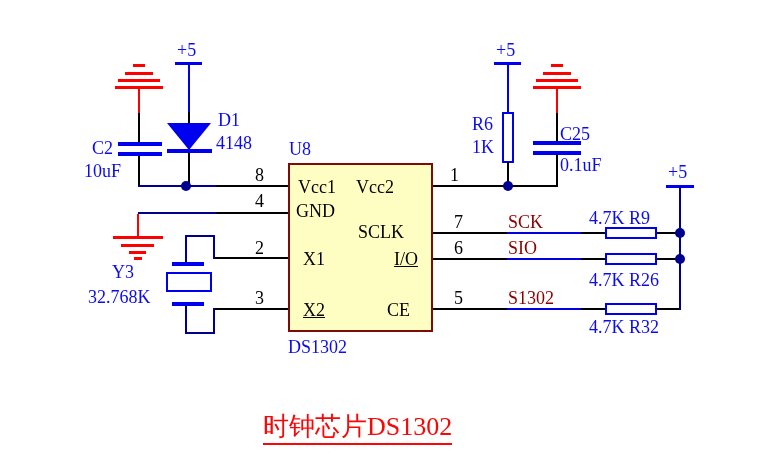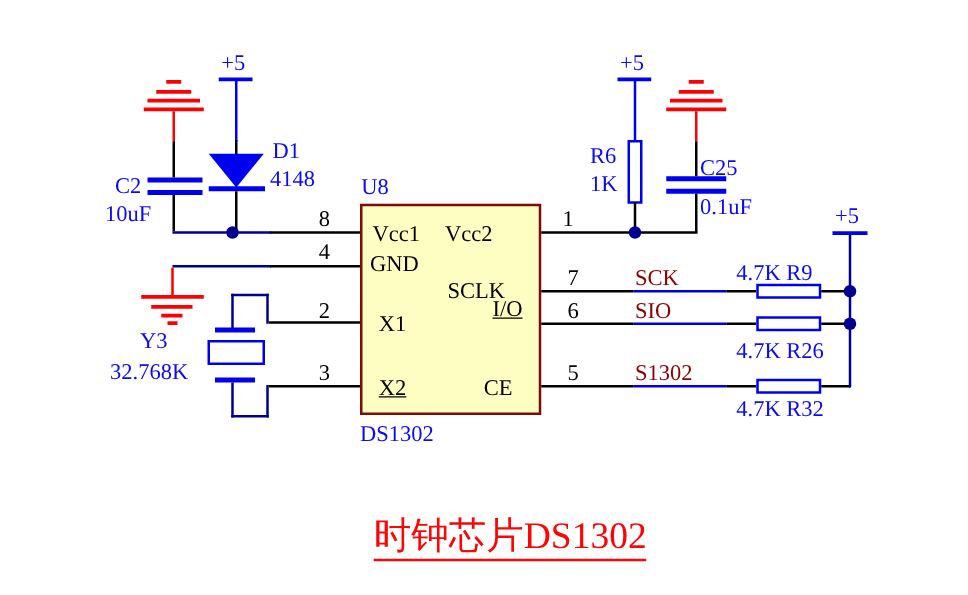--- a/index.html
+++ b/index.html
@@ -23,22 +23,22 @@
   .tri{position:absolute;width:0;height:0;border-left:22px solid transparent;
        border-right:22px solid transparent;border-top:27px solid #0000f0;}
   
   .chip{position:absolute;left:288px;top:163px;width:145px;height:169px;
         background:#fffec2;border:2px solid #7d0b06;box-sizing:border-box;}
   
   .t{position:absolute;font-size:18px;line-height:1;white-space:nowrap;}
   .tb{color:#0b0bf0;}
   .tk{color:#000000;}
   .tn{color:#8b0000;}
-  .title{position:absolute;font-size:30px;line-height:1;color:#fb0606;
-         border-bottom:2px solid #fb0606;padding-bottom:3px;white-space:nowrap;margin-left:36px;}
+  .title{position:absolute;font-size:26px;line-height:1;color:#fb0606;
+         border-bottom:2px solid #fb0606;padding-bottom:3px;white-space:nowrap;}
   .wm{position:absolute;font-size:17px;line-height:1;color:#c6c6c6;
       font-family:"Liberation Sans", sans-serif;white-space:nowrap;}
 </style>
 </head>
 <body>
 
 <div id="canvas">
 
   <div>
     <div class="gbar" style="left:133px;top:64px;width:12px;"></div>
@@ -102,21 +102,21 @@
   <div class="wh" style="left:215px;top:308px;width:73px;"></div>
 
   <div class="chip"></div>
   <span class="t tb" style="left:289px;top:140px;">U8</span>
   <span class="t tb" style="left:288px;top:338px;font-family:Liberation Serif, serif;">DS1302</span>
   <span class="t tk" style="left:298px;top:178px;">Vcc1</span>
   <span class="t tk" style="left:356px;top:178px;">Vcc2</span>
   <span class="t tk" style="left:296px;top:202px;">GND</span>
   <span class="t tk" style="left:358px;top:223px;text-align:right;">SCLK</span>
   <span class="t tk" style="left:303px;top:250px;">X1</span>
-  <span class="t tk" style="left:394px;top:238px;text-decoration:underline;">I/O</span>
+  <span class="t tk" style="left:394px;top:250px;text-decoration:underline;">I/O</span>
   <span class="t tk" style="left:303px;top:301px;text-decoration:underline;">X2</span>
   <span class="t tk" style="left:387px;top:301px;">CE</span>
 
   <span class="t tk" style="left:255px;top:166px;">8</span>
   <span class="t tk" style="left:255px;top:192px;">4</span>
   <span class="t tk" style="left:255px;top:239px;">2</span>
   <span class="t tk" style="left:255px;top:289px;">3</span>
   <span class="t tk" style="left:450px;top:166px;">1</span>
   <span class="t tk" style="left:454px;top:213px;">7</span>
   <span class="t tk" style="left:454px;top:239px;">6</span>

